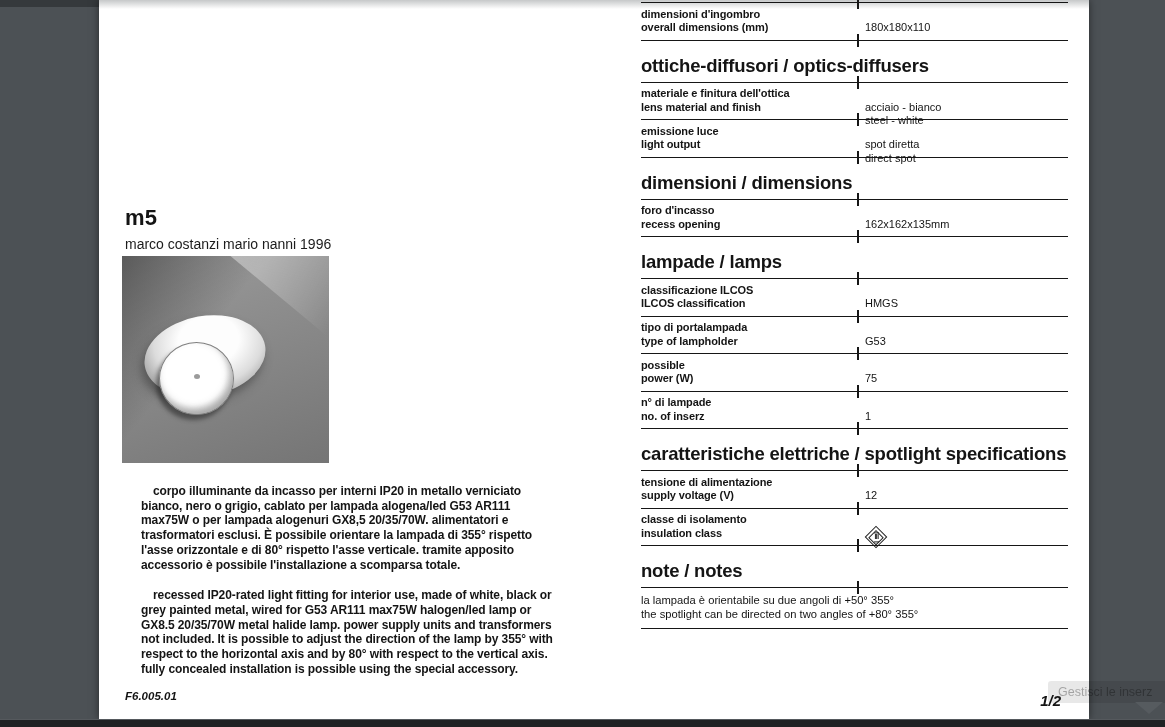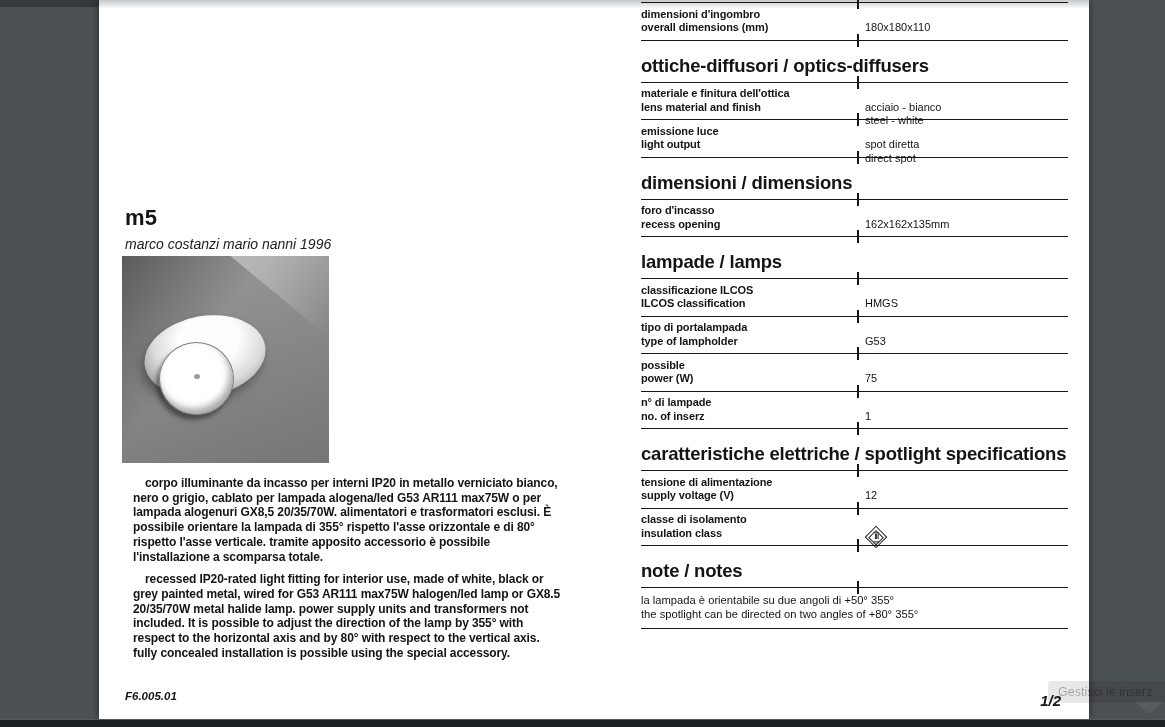--- a/index.html
+++ b/index.html
@@ -14,38 +14,38 @@
   .bottom-bar{position:absolute;left:0;top:719px;width:1165px;height:8px;background:#1f2224;border-top:1px solid #55595d;z-index:30;}
   
   .page{
     position:absolute;left:99px;top:0;width:990px;height:719px;background:#ffffff;
     box-shadow:0 0 8px rgba(0,0,0,0.5);
   }
   .page::before{content:'';position:absolute;left:0;top:0;right:0;height:9px;
     background:linear-gradient(#c6c8c9, rgba(255,255,255,0));pointer-events:none;}
   
   .product-name{position:absolute;left:26px;top:205px;font-size:22px;font-weight:bold;letter-spacing:.3px;}
-  .designers{position:absolute;left:26px;top:236px;font-size:14px;font-style:italic;color:#1c1c1c;text-align:center;}
+  .designers{position:absolute;left:26px;top:236px;font-size:14px;color:#1c1c1c;text-align:center;}
   .photo{position:absolute;left:23px;top:256px;width:207px;height:207px;overflow:hidden;
     background:linear-gradient(160deg,#9c9c9c,#888888 50%,#757575 100%);}
   .ph-dark{position:absolute;inset:0;background:linear-gradient(128deg,rgba(25,25,25,.5),rgba(25,25,25,0) 40%);}
   .ph-beam{position:absolute;left:28%;top:-8%;width:92%;height:80%;
     background:linear-gradient(115deg,rgba(238,238,238,.7),rgba(238,238,238,0) 72%);
     clip-path:polygon(16% 0,100% 80%,100% 0);filter:blur(3px);}
   .ph-recess{position:absolute;left:22px;top:60px;width:122px;height:80px;border-radius:50%;
     background:radial-gradient(ellipse at 55% 32%,#fdfdfd 32%,#dcdcdc 58%,#8f8f8f 86%,rgba(120,120,120,0) 100%);
     transform:rotate(-10deg);box-shadow:-4px 6px 10px rgba(55,55,55,.55);}
   .ph-lamp{position:absolute;left:37px;top:86px;width:73px;height:71px;border-radius:50%;
     background:radial-gradient(circle at 45% 42%,#ffffff 55%,#f2f2f2 72%,#d2d2d2 88%,#a8a8a8 100%);
     border:1px solid #7f7f7f;
     box-shadow:-3px 5px 4px rgba(35,35,35,.55), inset -3px -5px 7px rgba(95,95,95,.5);}
   .ph-dot{position:absolute;left:46%;top:44%;width:6px;height:5px;border-radius:50%;background:#9b9b9b;display:block;}
   .description{position:absolute;left:26px;top:468px;width:447px;font-size:12px;font-weight:bold;
     line-height:14.7px;letter-spacing:-0.1px;}
-  .description p{margin:8px;text-indent:12px;}
+  .description p{margin:16px;text-indent:12px;}
   .doc-code{position:absolute;left:26px;top:690px;font-size:11.5px;font-weight:bold;font-style:italic;}
   .page-number{position:absolute;right:28px;top:692px;font-size:15px;font-weight:bold;font-style:italic;}
   
   .spec-table{position:absolute;left:542px;top:2px;width:427px;}
   .trow{position:relative;border-top:1.5px solid #161616;padding:4.5px 0 5px;min-height:27px;}
   .trow::before, .section-title::before{
     content:'';position:absolute;left:216px;top:-7px;width:1.5px;height:13px;background:#161616;}
   .tlabel{font-weight:bold;font-size:11px;line-height:13.5px;letter-spacing:-0.1px;width:212px;}
   .tvalue{position:absolute;left:224px;top:6px;font-size:11px;line-height:13.5px;font-weight:normal;margin-top:12px;}
   .section-title{position:relative;border-top:1.5px solid #161616;font-size:18.5px;font-weight:bold;

